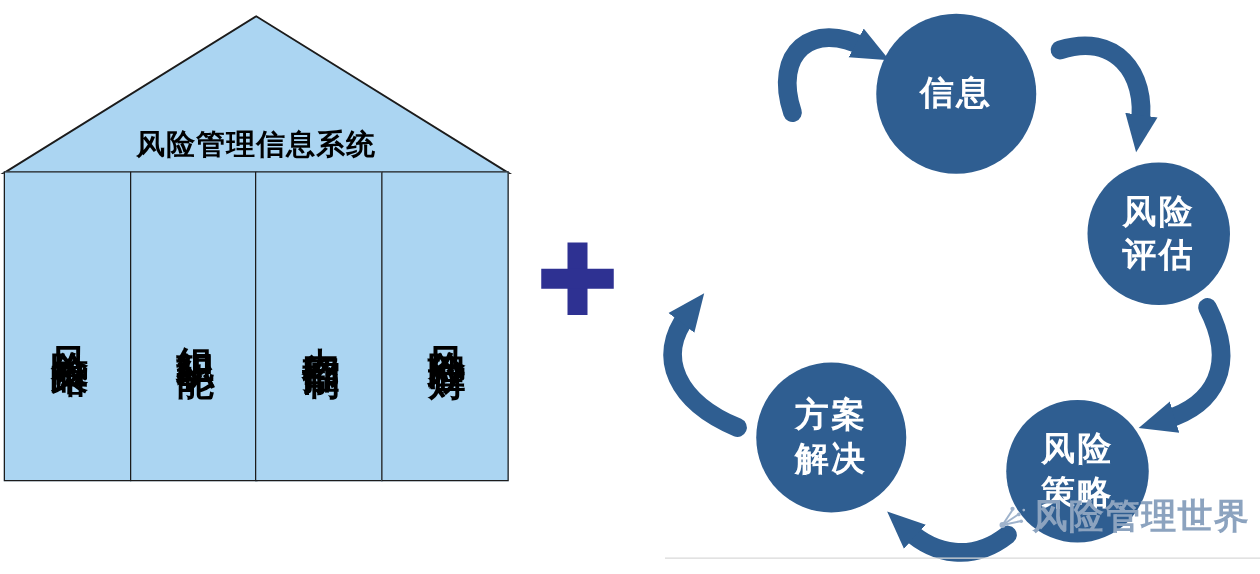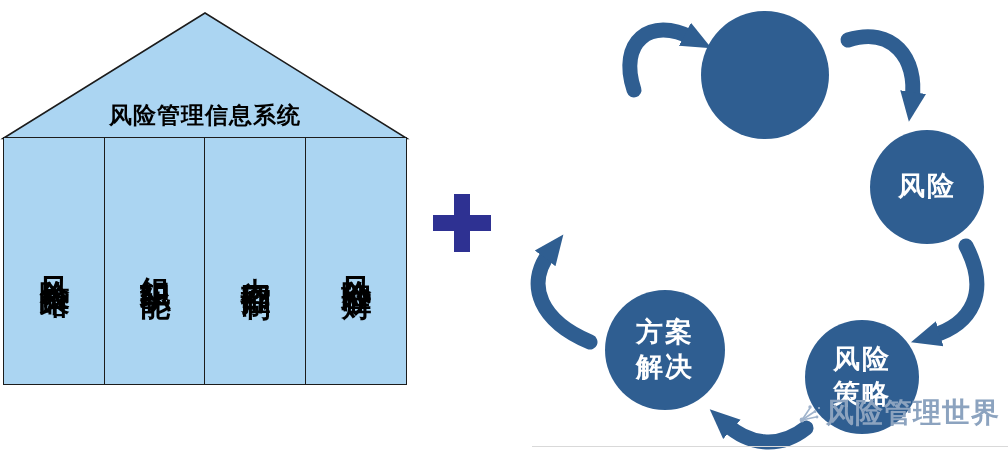--- a/index.html
+++ b/index.html
@@ -149,23 +149,25 @@
     <path d="M 848 40 C 892 26 918 58 912 100" fill="none" stroke="#2F5E91" stroke-width="15" stroke-linecap="round" marker-end="url(#ah)"></path>
 
     <path d="M 966 246 C 990 292 972 324 932 336" fill="none" stroke="#2F5E91" stroke-width="15" stroke-linecap="round" marker-end="url(#ah)"></path>
 
     <path d="M 806 428 C 778 450 748 444 726 424" fill="none" stroke="#2F5E91" stroke-width="15" stroke-linecap="round" marker-end="url(#ah)"></path>
 
     <path d="M 590 342 C 542 322 524 286 550 252" fill="none" stroke="#2F5E91" stroke-width="15" stroke-linecap="round" marker-end="url(#ah)"></path>
   </svg>
 
   <div class="node node-info">
+    <span>信息</span>
   </div>
   <div class="node node-assess">
     <span>风险</span>
+    <span>评估</span>
   </div>
   <div class="node node-strategy">
     <span>风险</span>
     <span>策略</span>
   </div>
   <div class="node node-solution">
     <span>方案</span>
     <span>解决</span>
   </div>
 

